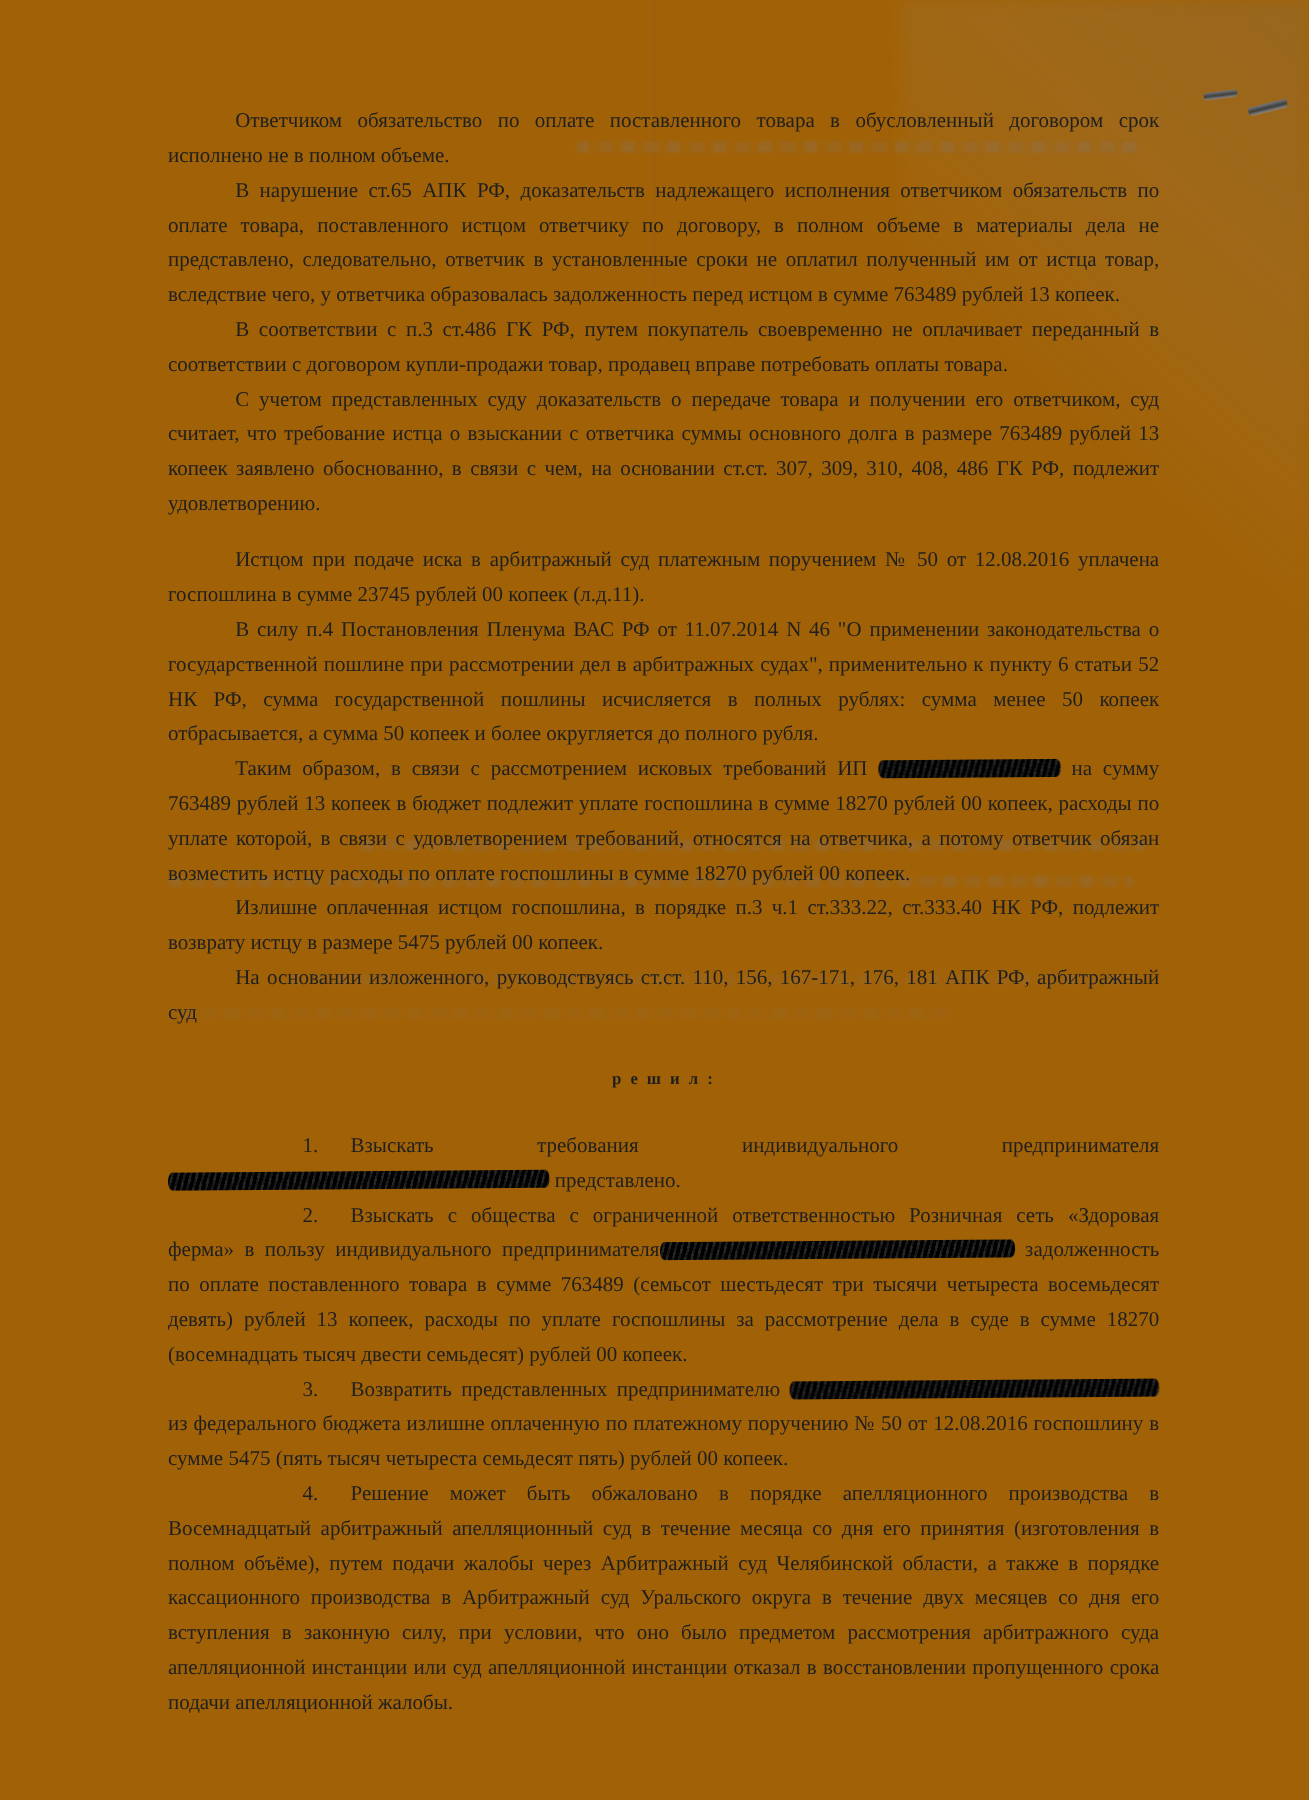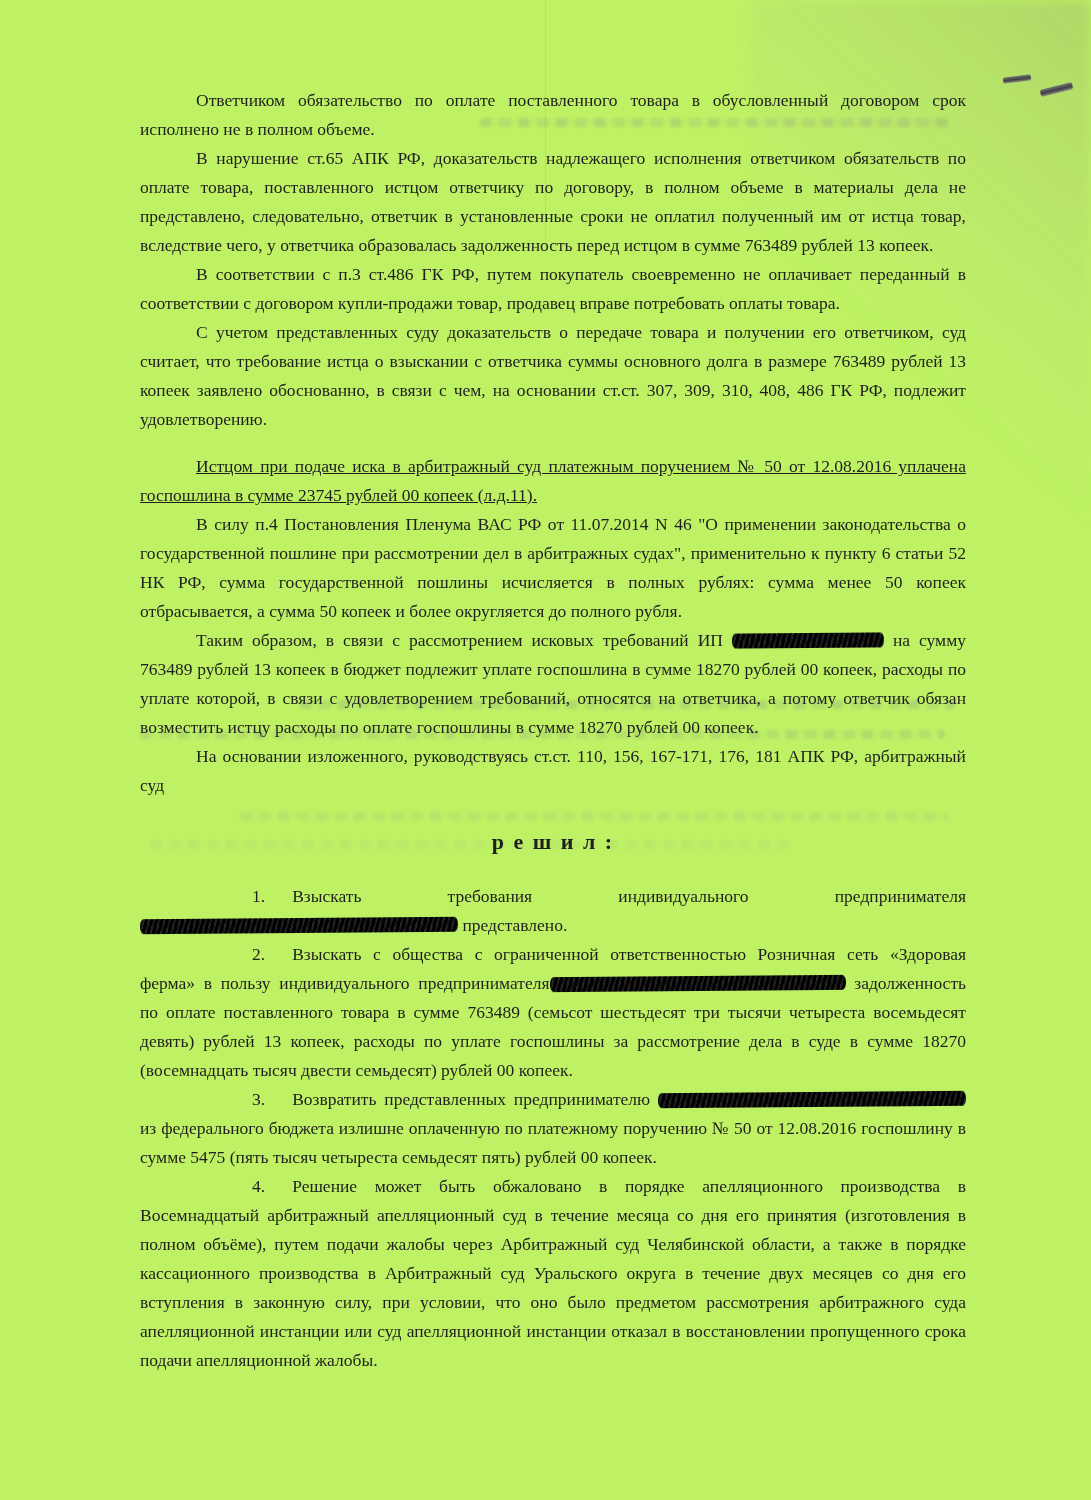--- a/index.html
+++ b/index.html
@@ -1,18 +1,18 @@
 <!DOCTYPE html>
 <html><head>
 <meta charset="utf-8">
 <style>
   html,body{margin:0;padding:0;background:#9a9a9a;}
   .page{
     position:relative;width:1091px;height:1500px;margin:0 auto;
-    background:#bef264;overflow:hidden;
+    background:#a16207;overflow:hidden;
     font-family:"Liberation Serif","DejaVu Serif",serif;
     color:#1f1f1f;
   }
   
   .scan-shadow{
     position:absolute;right:0;top:0;width:340px;height:560px;
     background:linear-gradient(222deg, rgba(120,120,118,.22) 0%, rgba(150,150,148,.12) 28%, rgba(180,180,178,.05) 48%, transparent 62%);
     filter:blur(6px);pointer-events:none;
   }
   .staple{
@@ -32,25 +32,25 @@
   .ghost.g2{left:300px;top:700px;width:655px;}
   .ghost.g3{left:140px;top:730px;width:805px;opacity:.9;}
   .ghost.g4{left:240px;top:812px;width:710px;opacity:.55;}
   .ghost.g5{left:150px;top:840px;width:640px;opacity:.4;}
 
   .content{
     position:absolute;left:140px;top:86px;width:826px;
     font-size:17.5px;line-height:29px;text-align:justify;
   }
   .content p{margin:0;text-indent:56px;}
-  .gap{margin-top:18px !important;text-decoration:underline;}
+  .gap{margin-top:18px !important;}
   .num{display:inline-block;margin-right:27px;}
   .heading{
     text-indent:0 !important;text-align:center;font-weight:bold;
-    margin:27px 0 26px 0 !important;letter-spacing:2px;font-size:22px;
+    margin:27px 0 26px 0 !important;letter-spacing:2px;font-size:14px;
   }
   .redact{
     display:inline-block;height:15px;vertical-align:-2px;border-radius:4px/7px;
     background:
       repeating-linear-gradient(105deg, rgba(0,0,0,.92) 0 3px, rgba(45,45,45,.55) 3px 5px),
       repeating-linear-gradient(72deg, #000 0 4px, #1e1e1e 4px 7px);
     box-shadow:0 0 2px rgba(10,10,10,.65), 1px 1px 0 rgba(20,20,20,.4;);
     filter:blur(.4px);transform:rotate(-.45deg);
   }
   .r-p8{width:152px;}
@@ -74,20 +74,21 @@
   <div class="ghost g5"></div>
 
   <div class="content">
     <p>Ответчиком обязательство по оплате поставленного товара в обусловленный договором срок исполнено не в полном объеме.</p>
     <p>В нарушение ст.65 АПК РФ, доказательств надлежащего исполнения ответчиком обязательств по оплате товара, поставленного истцом ответчику по договору, в полном объеме в материалы дела не представлено, следовательно, ответчик в установленные сроки не оплатил полученный им от истца товар, вследствие чего, у ответчика образовалась задолженность перед истцом в сумме 763489 рублей 13 копеек.</p>
     <p>В соответствии с п.3 ст.486 ГК РФ, путем покупатель своевременно не оплачивает переданный в соответствии с договором купли-продажи товар, продавец вправе потребовать оплаты товара.</p>
     <p>С учетом представленных суду доказательств о передаче товара и получении его ответчиком, суд считает, что требование истца о взыскании с ответчика суммы основного долга в размере 763489 рублей 13 копеек заявлено обоснованно, в связи с чем, на основании ст.ст. 307, 309, 310, 408, 486 ГК РФ, подлежит удовлетворению.</p>
     <p class="gap">Истцом при подаче иска в арбитражный суд платежным поручением № 50 от 12.08.2016 уплачена госпошлина в сумме 23745 рублей 00 копеек (л.д.11).</p>
     <p>В силу п.4 Постановления Пленума ВАС РФ от 11.07.2014 N 46 "О применении законодательства о государственной пошлине при рассмотрении дел в арбитражных судах", применительно к пункту 6 статьи 52 НК РФ, сумма государственной пошлины исчисляется в полных рублях: сумма менее 50 копеек отбрасывается, а сумма 50 копеек и более округляется до полного рубля.</p>
     <p><span>Таким образом, в связи с рассмотрением исковых требований ИП</span> <span class="redact r-p8"></span> <span>на сумму 763489 рублей 13 копеек в бюджет подлежит уплате госпошлина в сумме 18270 рублей 00 копеек, расходы по уплате которой, в связи с удовлетворением требований, относятся на ответчика, а потому ответчик обязан возместить истцу расходы по оплате госпошлины в сумме 18270 рублей 00 копеек.</span></p>
+    <p>Излишне оплаченная истцом госпошлина, в порядке п.3 ч.1 ст.333.22, ст.333.40 НК РФ, подлежит возврату истцу в размере 5475 рублей 00 копеек.</p>
     <p>На основании изложенного, руководствуясь ст.ст. 110, 156, 167-171, 176, 181 АПК РФ, арбитражный суд</p>
 
     <p class="heading">р е ш и л :</p>
 
     <p><span class="num">1.</span><span>Взыскать требования индивидуального предпринимателя</span><span class="redact r-i1"></span> <span>представлено.</span></p>
 
     <p><span class="num">2.</span><span>Взыскать с общества с ограниченной ответственностью Розничная сеть «Здоровая ферма» в пользу индивидуального предпринимателя</span><span class="redact r-i2"></span> <span>задолженность по оплате поставленного товара в сумме 763489 (семьсот шестьдесят три тысячи четыреста восемьдесят девять) рублей 13 копеек, расходы по уплате госпошлины за рассмотрение дела в суде в сумме 18270 (восемнадцать тысяч двести семьдесят) рублей 00 копеек.</span></p>
 
     <p><span class="num">3.</span><span>Возвратить представленных предпринимателю</span> <span class="redact r-i3"></span> <span>из федерального бюджета излишне оплаченную по платежному поручению № 50 от 12.08.2016 госпошлину в сумме 5475 (пять тысяч четыреста семьдесят пять) рублей 00 копеек.</span></p>
 

